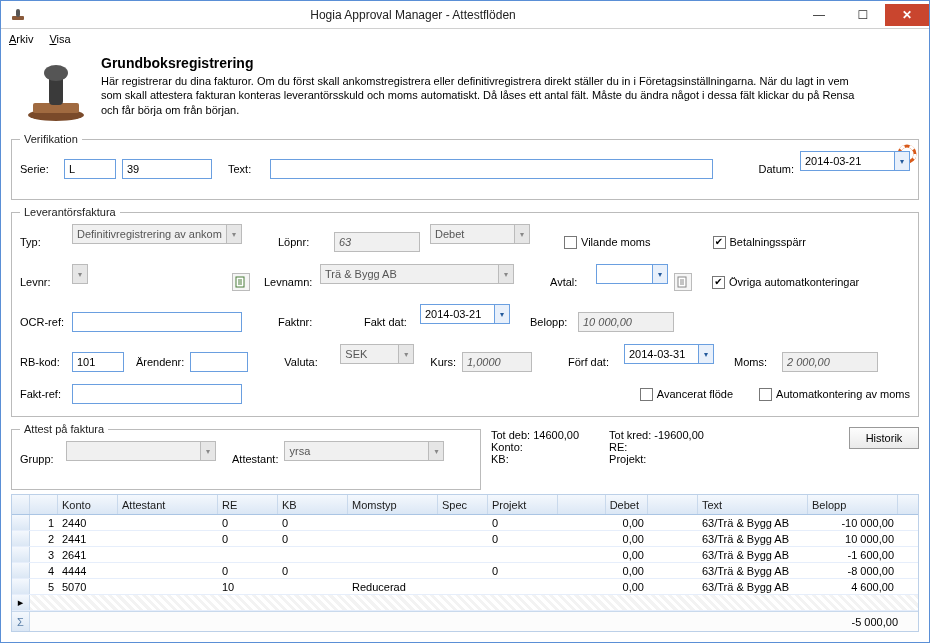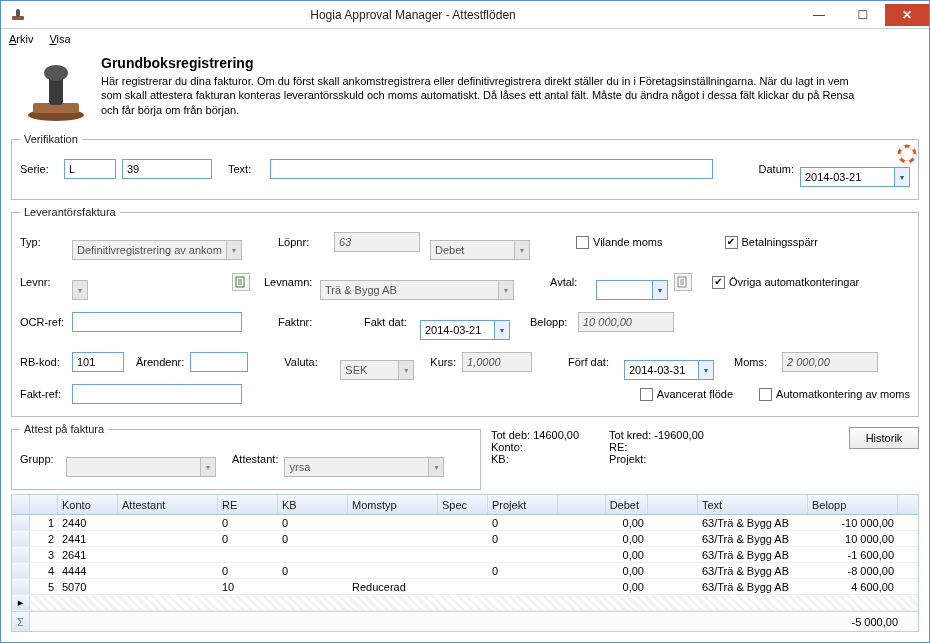--- a/index.html
+++ b/index.html
@@ -121,21 +121,21 @@
     background: #fff;
     color: #000;
   }
   .input.ro, input[readonly] {
     background: #f0f0f0;
     color: #555;
     border: 1px solid #bbb;
   }
   .select {
     display: inline-flex;
-    align-items: flex-end;
+    align-items: flex-start;
     height: 36px;
     position: relative;
   }
   .select input {
     flex: 1;
     border-right: none;
   }
   .select .drop {
     width: 16px;
     height: 20px;
@@ -330,21 +330,21 @@
     <div class="select ro" style="width:170px">
       <input type="text" readonly="" style="width: 154px;" value="Definitivregistrering av ankomstf">
       <div class="drop">▾</div>
     </div>
     <span class="lbl" style="width:50px;margin-left:30px">Löpnr:</span>
     <input type="text" readonly="" class="input ro num" style="width: 86px;" value="63">
     <div class="select ro" style="width:100px;margin-left:4px">
       <input type="text" readonly="" style="width: 84px;" value="Debet">
       <div class="drop">▾</div>
     </div>
-    <div class="chk" style="margin-left:40px">
+    <div class="chk" style="margin-left:28px">
       <span class="chk-box"></span>
       <span>Vilande moms</span>
     </div>
     <div class="chk" style="margin-left:56px">
       <span class="chk-box">✔</span>
       <span>Betalningsspärr</span>
     </div>
   </div>
 
   <div class="row">

